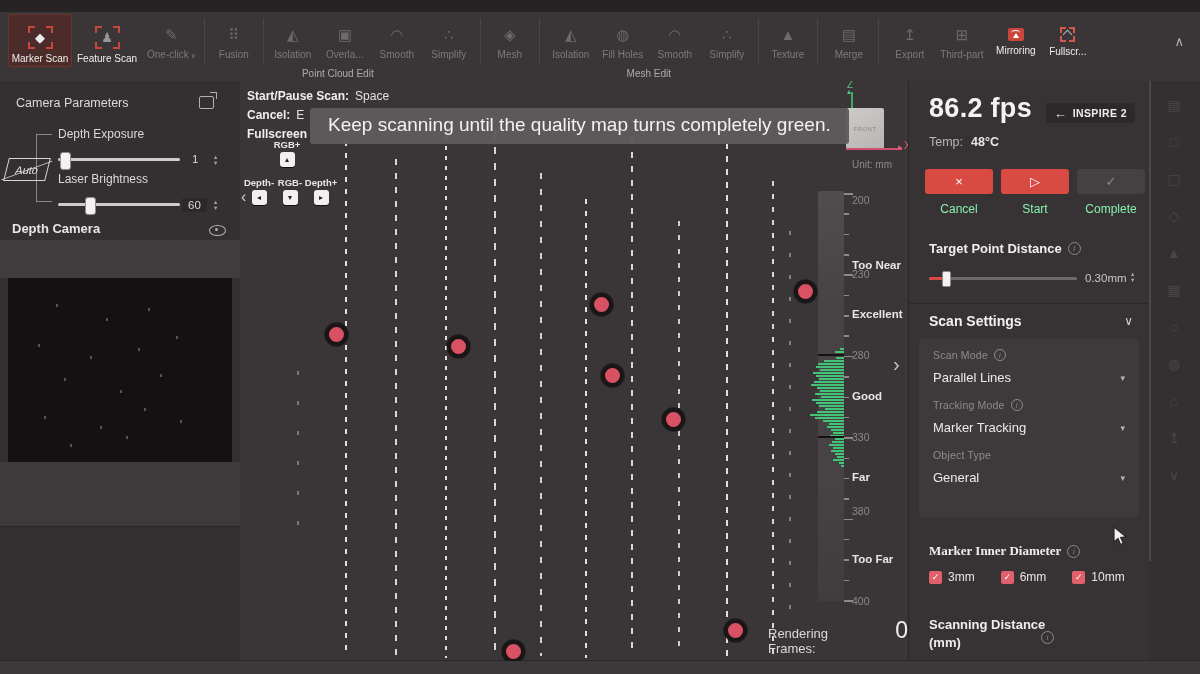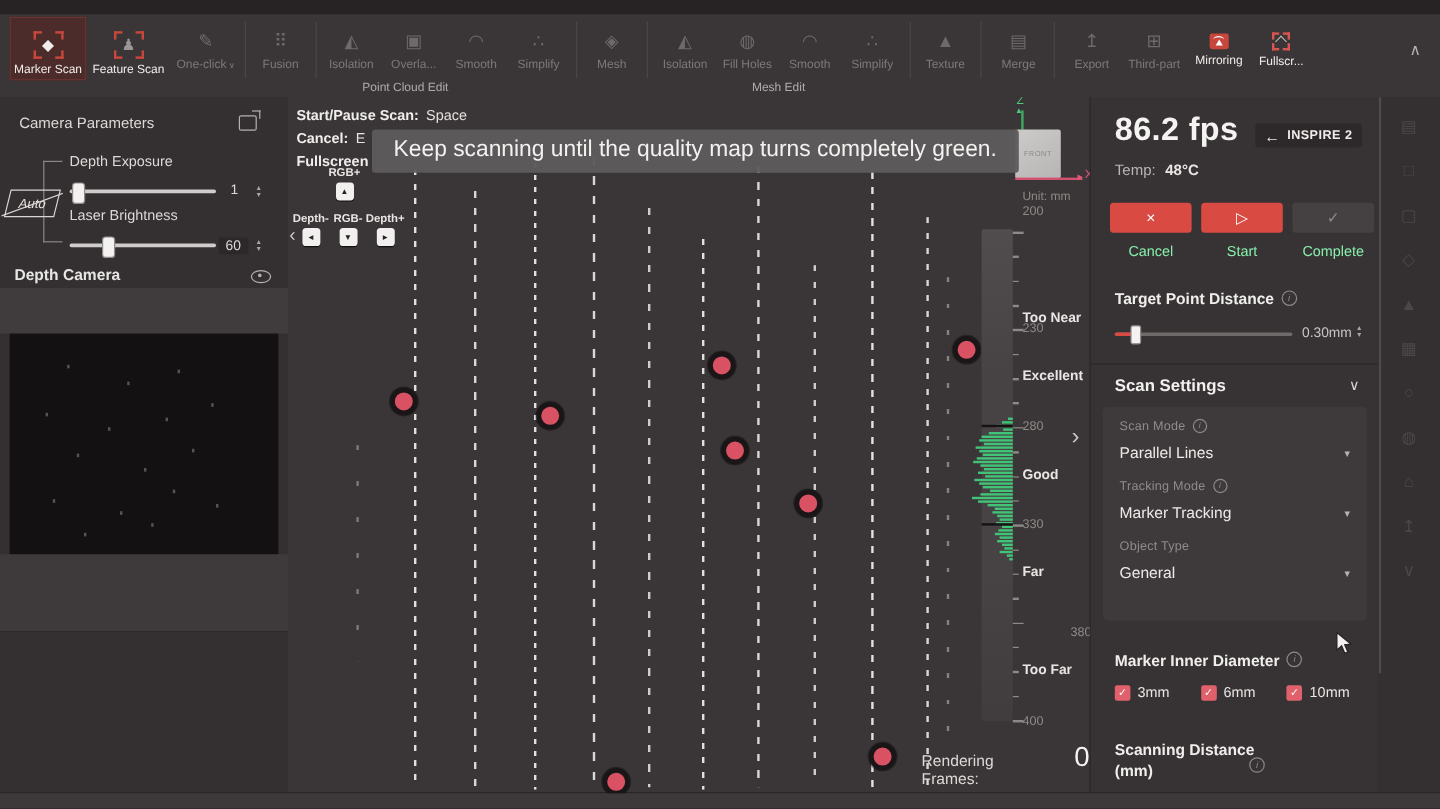--- a/index.html
+++ b/index.html
@@ -138,22 +138,22 @@
   .rp-divider{position:absolute;left:0;right:0;top:222px;height:1px;background:#2c2829;}
   .rp-ss-header{position:absolute;left:20px;top:232px;font-size:14px;font-weight:bold;color:#f2f0ef;}
   .rp-ss-chev{position:absolute;right:16px;top:233px;font-size:12px;color:#d8d6d4;}
   .rp-ss-box{position:absolute;left:10px;right:10px;top:258px;height:178px;background:#3e3a3b;border-radius:4px;padding:10px 14px 0;box-sizing:border-box;}
   .fld{margin-bottom:11px;}
   .fld-lbl{display:flex;align-items:center;gap:6px;font-size:10.5px;color:#8f8b8a;letter-spacing:.2px;}
   .fld-lbl .info{width:10px;height:10px;font-size:7px;}
   .fld-val{margin-top:6px;height:21px;display:flex;align-items:center;justify-content:space-between;
            font-size:13px;color:#eceae8;font-weight:500;}
   .fld-caret{font-size:9px;color:#b8b5b4;}
-  .rp-mid-label{position:absolute;left:20px;top:462px;display:flex;gap:6px;
-                font-size:13px;font-weight:bold;color:#f0eeec;}
+  .rp-mid-label{position:absolute;left:20px;top:462px;display:flex;align-items:center;gap:6px;
+                font-size:13px;font-weight:bold;color:#f0eeec;font-family:Liberation Serif, serif;}
   .rp-checks{position:absolute;left:20px;top:489px;display:flex;gap:26px;}
   .chk{display:flex;align-items:center;gap:6px;}
   .chk-box{width:13px;height:13px;background:#e0616c;border-radius:2px;display:flex;align-items:center;
            justify-content:center;font-size:9px;color:#fff;}
   .chk-lbl{font-size:12px;color:#e8e6e4;}
   .rp-sd-label{position:absolute;left:20px;top:536px;font-size:13px;font-weight:bold;color:#f0eeec;}
   .rp-sd-unit{position:absolute;left:20px;top:554px;font-size:13px;font-weight:bold;color:#f0eeec;}
   .rp-sd-info{position:absolute;left:132px;top:550px;}
   
   .strip{position:absolute;left:1148px;top:81px;width:52px;bottom:13px;background:#343031;}
@@ -438,25 +438,25 @@
         <div class="q-tick" style="left: 604px; top: 335.85px; width: 5px;"></div>
         <div class="q-tick" style="left: 604px; top: 356.2px; width: 9px;"></div>
         <div class="q-tick" style="left: 604px; top: 376.55px; width: 5px;"></div>
         <div class="q-tick" style="left: 604px; top: 396.9px; width: 5px;"></div>
         <div class="q-tick" style="left: 604px; top: 417.25px; width: 5px;"></div>
         <div class="q-tick" style="left: 604px; top: 437.6px; width: 9px;"></div>
         <div class="q-tick" style="left: 604px; top: 457.95px; width: 5px;"></div>
         <div class="q-tick" style="left: 604px; top: 478.3px; width: 5px;"></div>
         <div class="q-tick" style="left: 604px; top: 498.65px; width: 5px;"></div>
         <div class="q-tick" style="left: 604px; top: 519px; width: 9px;"></div>
-        <div class="q-num" style="top: 89px;">200</div>
+        <div class="q-num" style="top: 113px;">200</div>
         <div class="q-num" style="top: 187px;">230</div>
         <div class="q-num" style="top: 268px;">280</div>
         <div class="q-num" style="top: 350px;">330</div>
-        <div class="q-num" style="top: 440px; margin-left: 40px;">380</div>
+        <div class="q-num" style="top: 424px;">380</div>
         <div class="q-num" style="top: 514px;">400</div>
         <div class="q-zone" style="top: 146px; margin-top: 32px;">Too Near</div>
         <div class="q-zone" style="top: 227px;">Excellent</div>
         <div class="q-zone" style="top: 309px;">Good</div>
         <div class="q-zone" style="top: 390px;">Far</div>
         <div class="q-zone" style="top: 472px;">Too Far</div>
         <div class="q-bar" style="width: 4px; left: 600px; top: 267px; background: rgb(65, 196, 120);"></div>
         <div class="q-bar" style="width: 9px; left: 595px; top: 270px; background: rgb(65, 196, 120);"></div>
         <div class="q-bar" style="width: 14px; left: 590px; top: 273px; background: rgb(65, 196, 120);"></div>
         <div class="q-bar" style="width: 8px; left: 596px; top: 276px; background: rgb(65, 196, 120);"></div>

